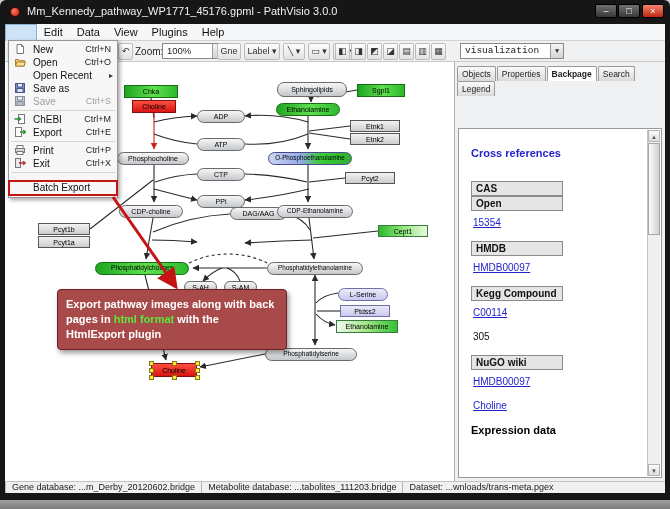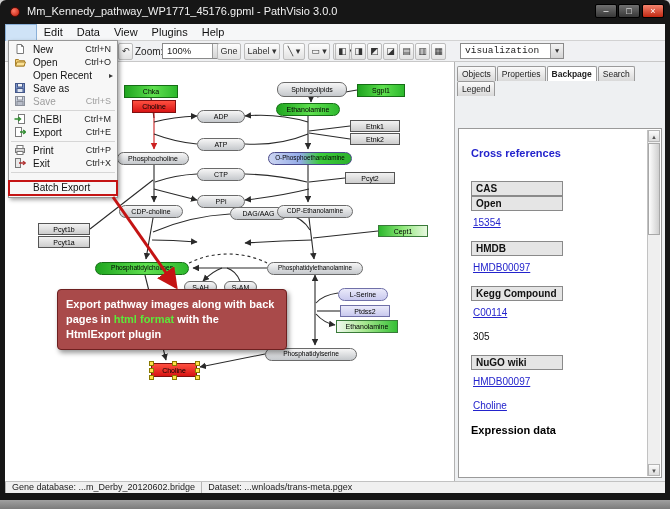--- a/index.html
+++ b/index.html
@@ -308,20 +308,21 @@
             <div class="arr">▲</div>
             <div id="bp-thumb"></div>
             <div class="arr dn">▼</div>
           </div>
         </div>
       </div>
     </div>
 
     <div id="statusbar">
         <div class="status-seg">Gene database: ...m_Derby_20120602.bridge</div>
+        <div class="status-seg">Metabolite database: ...tabolites_111203.bridge</div>
         <div class="status-seg">Dataset: ...wnloads/trans-meta.pgex</div>
       </div>
 
     <div id="file-menu">
         <div class="fm-item"><span class="fm-icon"><svg viewBox="0 0 12 12">
               <path d="M3 1.5 h4.5 l2 2 V10.5 H3 Z" fill="#fff" stroke="#7a7a7a"></path>
               <path d="M7.5 1.5 v2 h2" fill="none" stroke="#7a7a7a"></path>
             </svg></span><span>New</span><span class="sc">Ctrl+N</span></div>
         <div class="fm-item"><span class="fm-icon"><svg viewBox="0 0 12 12">
               <path d="M1.5 3.5 h3 l1 1.2 h5 V10 H1.5 Z" fill="#f2cd72" stroke="#a8812c"></path>

